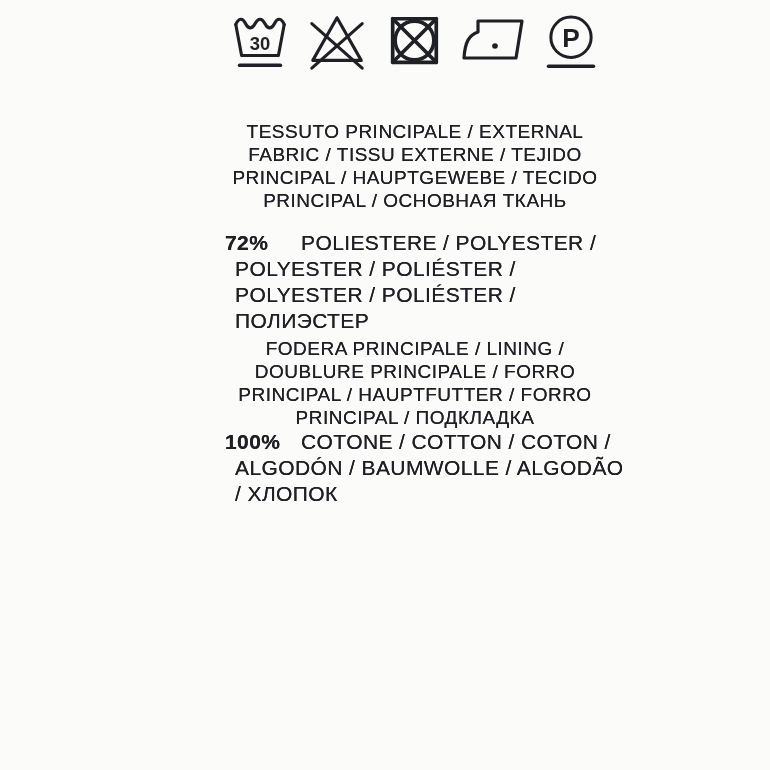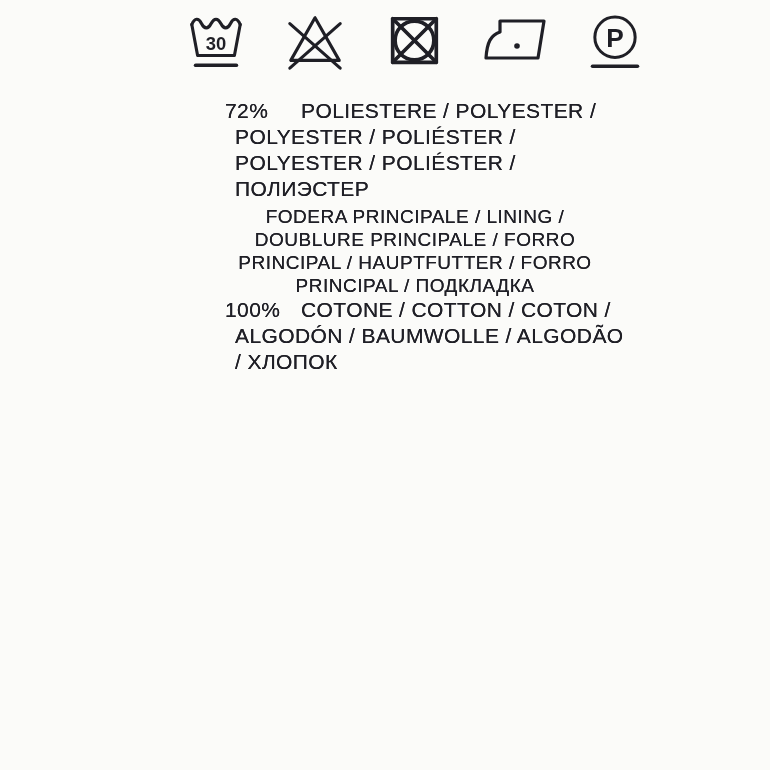--- a/index.html
+++ b/index.html
@@ -11,21 +11,21 @@
     overflow:hidden;
   }
   .label-content{
     width:460px;
     margin-left:185px;
     padding-top:8px;
   }
   
   .symbols-row{
     display:flex;
-    justify-content:space-between;
+    justify-content:center;
     align-items:flex-start;
     gap:15px;
     height:72px;
   }
   .symbols-row svg{display:block;}
   .sym{stroke:#1f1f26;fill:none;stroke-width:3.2;stroke-linecap:round;stroke-linejoin:round;}
   .sym-bold{stroke-width:3.8;}
   .sym-text{fill:#1f1f26;stroke:none;font-family:"Liberation Sans",sans-serif;text-anchor:middle;}
   
   .centered-block{
@@ -43,21 +43,21 @@
     text-indent:-10px;
     font-size:21px;
     line-height:26px;
     letter-spacing:0.4px;
     text-shadow:0 0 0.6px currentColor;
   }
   .comp-first{margin-top:18px;}
   .comp-next{margin-top:10px;}
   .comp-last{}
   .pct{
-    font-weight:400;
+    font-weight:700;
     display:inline-block;
     min-width:68px;
     margin-right:8px;
     text-indent:0;
   }
   .materials{white-space:pre-line;}
 </style>
 </head>
 <body>
 
@@ -91,20 +91,24 @@
     </svg>
 
     <svg width="60" height="66" viewBox="0 0 64 66">
       <circle class="sym" cx="32" cy="29" r="21.5"></circle>
       <text class="sym-text" x="32" y="39" font-size="28" font-weight="700">P</text>
       <path class="sym sym-bold" d="M8,60 L56,60"></path>
     </svg>
 
   </div>
 
+  <div class="centered-block header-fabric">TESSUTO PRINCIPALE / EXTERNAL
+FABRIC / TISSU EXTERNE / TEJIDO
+PRINCIPAL / HAUPTGEWEBE / TECIDO
+PRINCIPAL / ОСНОВНАЯ ТКАНЬ</div>
 
   <div class="comp-block comp-first">
     <span class="pct">72%</span><span class="materials">POLIESTERE / POLYESTER /
 POLYESTER / POLIÉSTER /
 POLYESTER / POLIÉSTER /
 ПОЛИЭСТЕР</span>
   </div>
 
 
 

